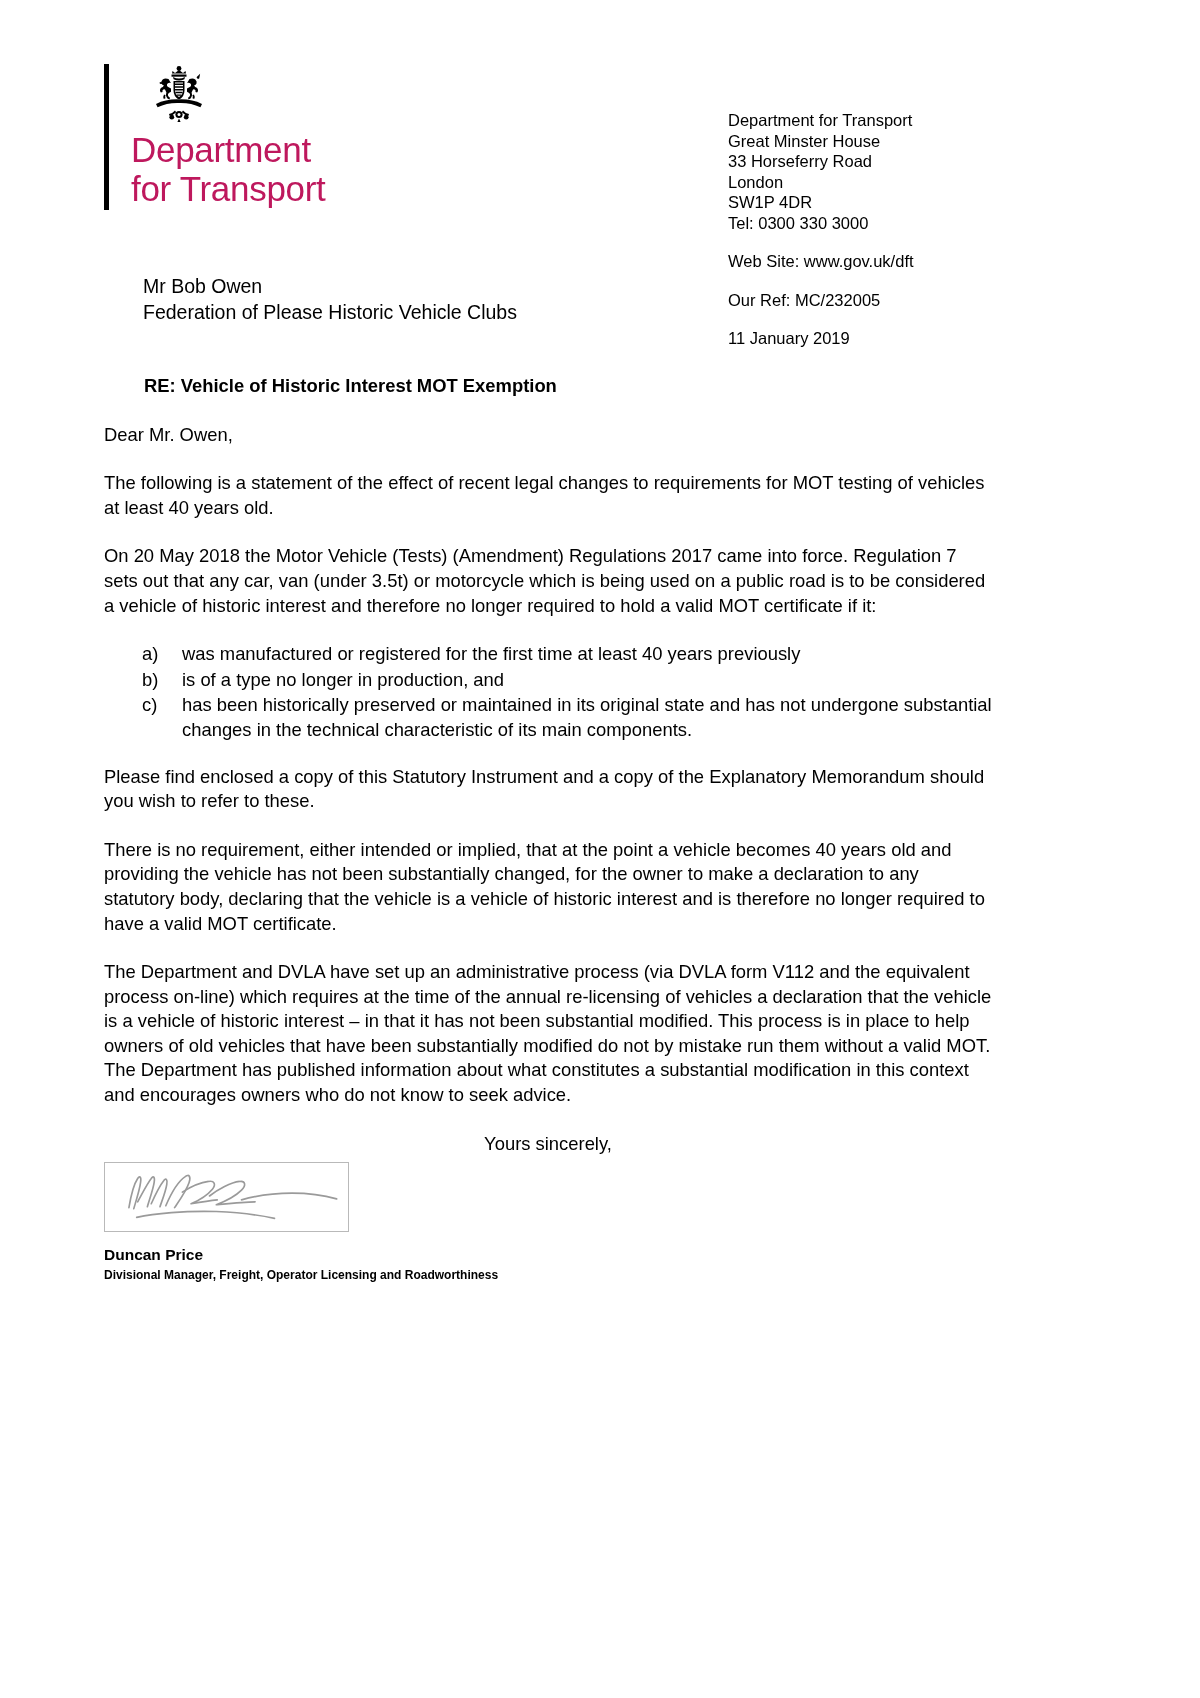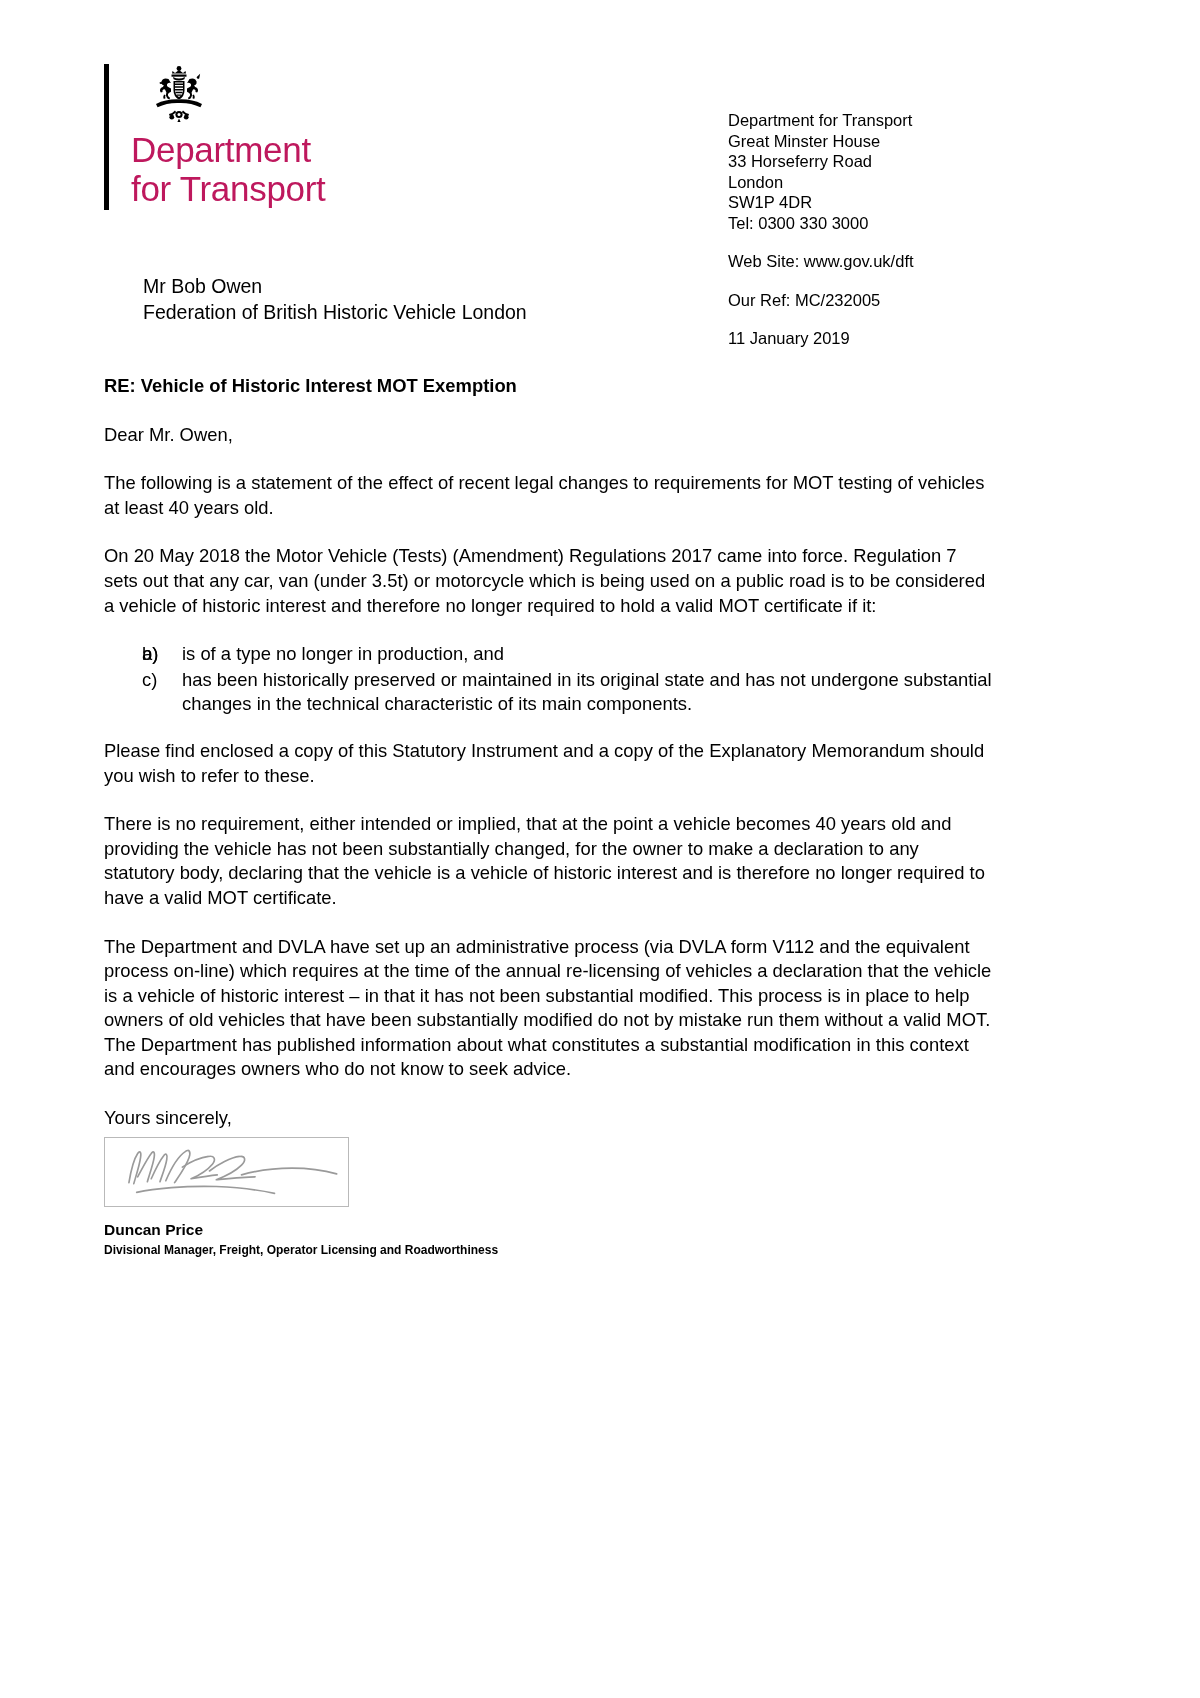--- a/index.html
+++ b/index.html
@@ -90,20 +90,21 @@
     left: 104px;
     top: 374px;
     width: 888px;
     font-size: 18.4px;
     line-height: 24.6px;
   }
   .subject {
     font-weight: bold;
     font-size: 18.4px;
     margin-bottom: 24px;
+    margin-left: 40px;
   }
   .para {
     margin: 0 0 24px 0;
     text-align: left;
   }
   .salutation { margin-bottom: 24px; }
 
   ol.lettered {
     list-style: none;
     margin: 0 0 22px 0;
@@ -117,20 +118,21 @@
   ol.lettered li .marker {
     position: absolute;
     left: 0;
     top: 0;
     width: 32px;
   }
 
   
   .sign-off {
     margin: 8px 0 6px 0;
+    text-align: center;
   }
   .sig-box {
     width: 243px;
     height: 68px;
     border: 1px solid #b9b9b9;
     position: relative;
     margin-bottom: 12px;
     background: #ffffff;
   }
   .sig-box svg { display: block; }
@@ -205,36 +207,37 @@
       <div class="addr-line">Web Site: www.gov.uk/dft</div>
       <div class="addr-gap-2"></div>
       <div class="addr-line">Our Ref: MC/232005</div>
       <div class="addr-gap-3"></div>
       <div class="addr-line">11 January 2019</div>
     </div>
   </div>
 
   <div class="recipient">
     <div>Mr Bob Owen</div>
-    <div>Federation of British Historic Vehicle London</div>
+    <div>Federation of Please Historic Vehicle Clubs</div>
   </div>
 
   <div class="letter-body">
 
     <div class="subject">RE: Vehicle of Historic Interest MOT Exemption</div>
 
     <p class="para salutation">Dear Mr. Owen,</p>
 
     <p class="para">The following is a statement of the effect of recent legal changes to requirements for MOT testing of vehicles at least 40 years old.</p>
 
     <p class="para">On 20 May 2018 the Motor Vehicle (Tests) (Amendment) Regulations 2017 came into force. Regulation 7 sets out that any car, van (under 3.5t) or motorcycle which is being used on a public road is to be considered a vehicle of historic interest and therefore no longer required to hold a valid MOT certificate if it:</p>
 
     <ol class="lettered">
       <li>
         <span class="marker">a)</span>
+        <span>was manufactured or registered for the first time at least 40 years previously</span>
       </li>
       <li>
         <span class="marker">b)</span>
         <span>is of a type no longer in production, and</span>
       </li>
       <li>
         <span class="marker">c)</span>
         <span>has been historically preserved or maintained in its original state and has not undergone substantial changes in the technical characteristic of its main components.</span>
       </li>
     </ol>

